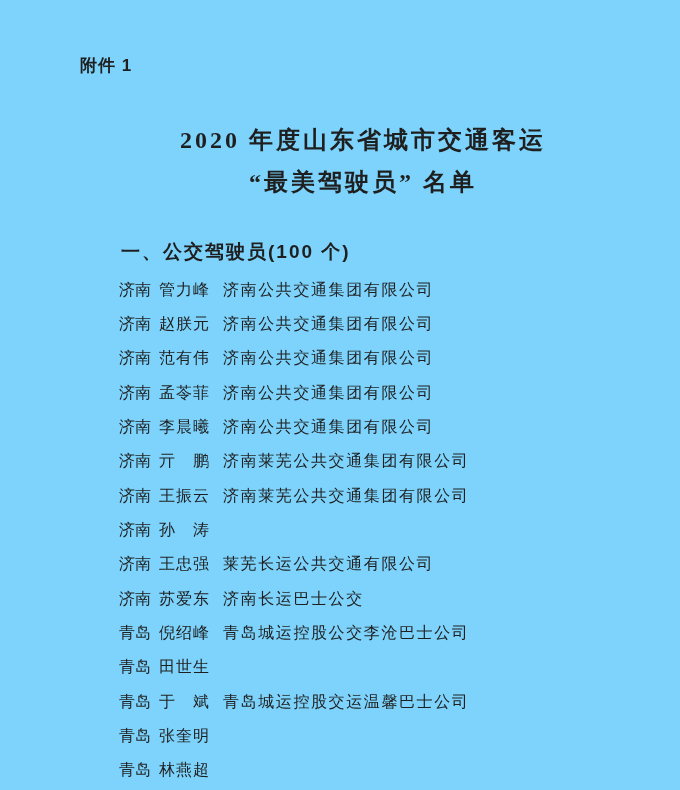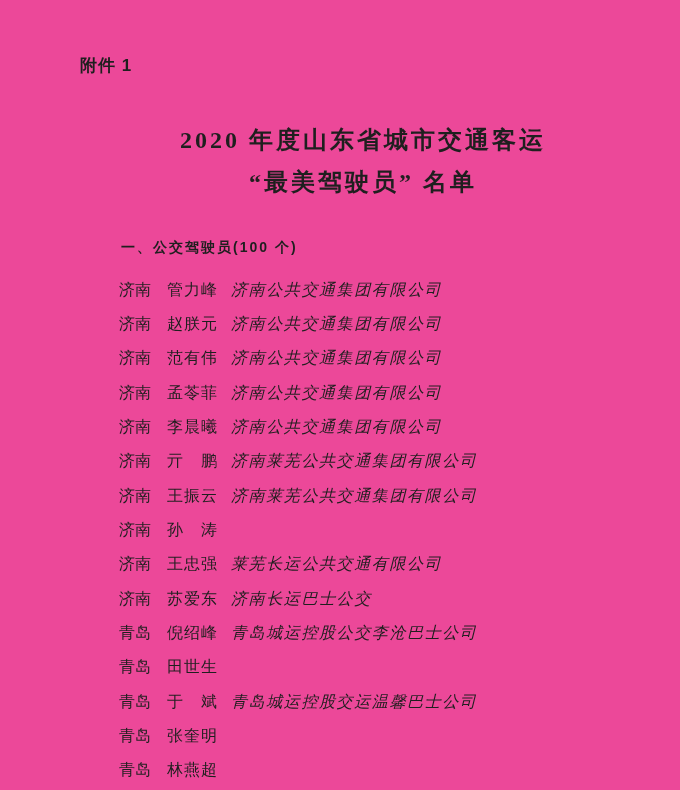--- a/index.html
+++ b/index.html
@@ -4,21 +4,21 @@
 <style>
   html, body {
     margin: 0;
     padding: 0;
     background: #ffffff;
   }
   .page {
     position: relative;
     width: 680px;
     height: 790px;
-    background: #ec4899;
+    background: #7dd3fc;
     overflow: hidden;
     color: #1f1f1f;
     font-family: "Liberation Serif", serif;
   }
   .attachment-label {
     position: absolute;
     left: 80px;
     top: 54px;
     font-size: 17px;
     font-weight: bold;
@@ -37,53 +37,52 @@
     font-size: 24px;
     line-height: 42px;
     letter-spacing: 3px;
     white-space: nowrap;
     padding-left: 46px;
   }
   .section-header {
     position: absolute;
     left: 121px;
     top: 239px;
-    font-size: 14px;
+    font-size: 19px;
     font-weight: bold;
     font-family: "Liberation Sans", sans-serif;
     letter-spacing: 2px;
     white-space: nowrap;
   }
   .driver-rows {
     position: absolute;
     left: 119px;
     top: 273px;
     font-size: 16px;
   }
   .driver-row {
     height: 34.35px;
     display: flex;
     align-items: center;
     white-space: nowrap;
   }
   .driver-row .city {
     width: 33px;
-    margin-right: 15px;
+    margin-right: 7px;
     flex: none;
   }
   .driver-row .name {
     width: 50px;
     margin-right: 14px;
     flex: none;
     text-align: justify;
     text-align-last: justify;
   }
   .driver-row .company {
     letter-spacing: 1.6px;
-    font-style: italic;
   }
 </style>
 </head>
 <body>
 
 <div class="page">
 
   <div class="attachment-label">附件 1</div>
 
   <div class="doc-title">

